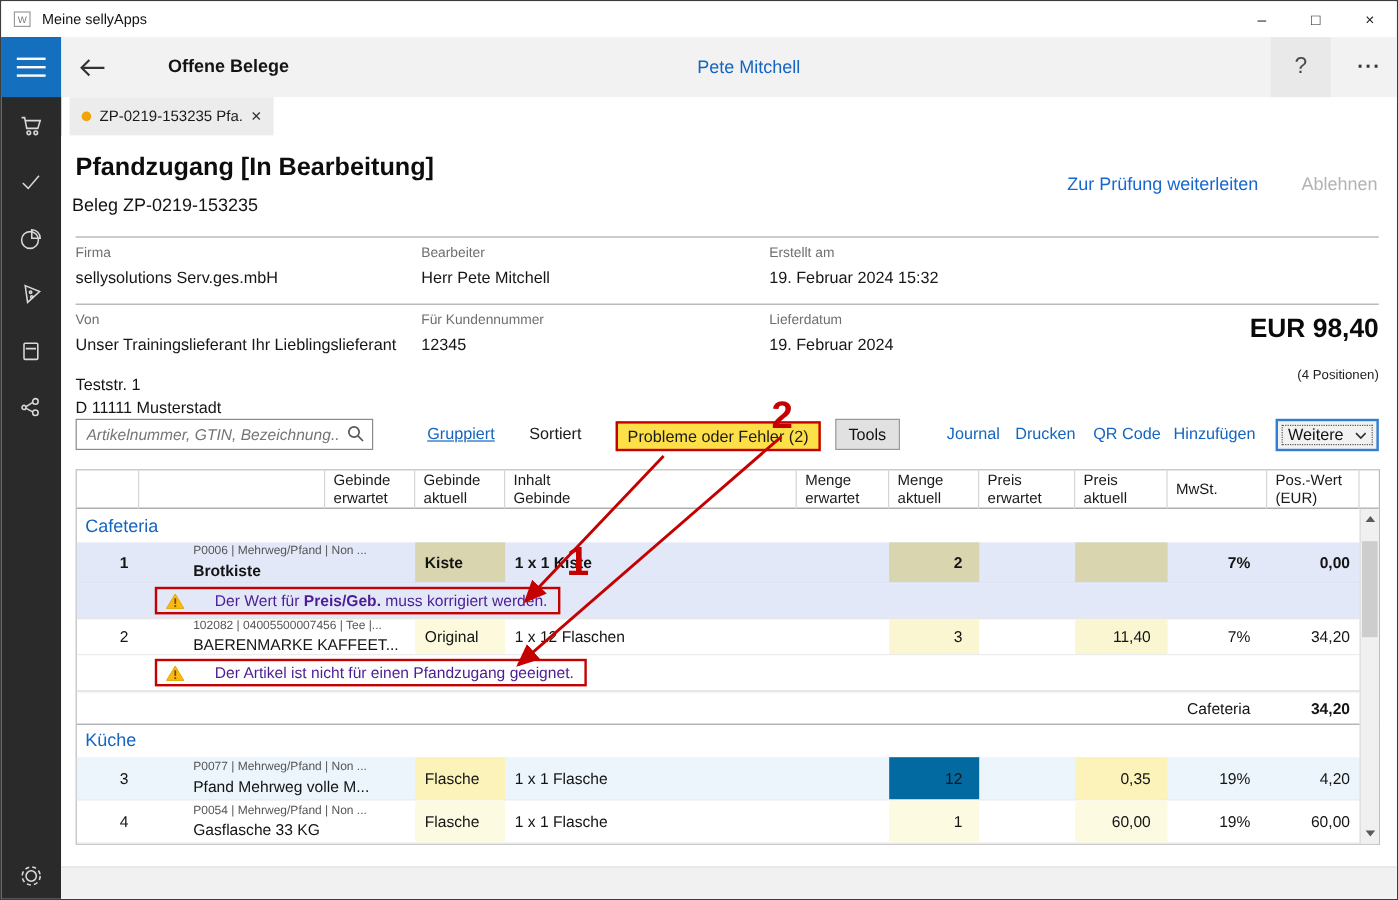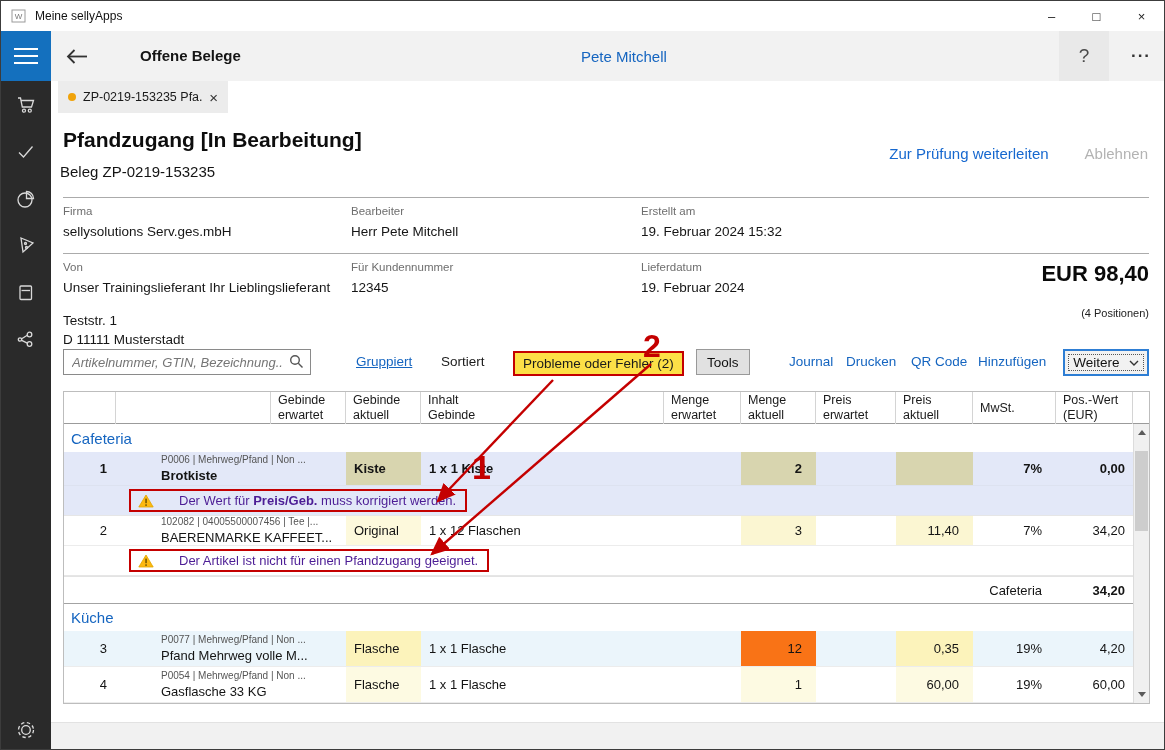--- a/index.html
+++ b/index.html
@@ -411,21 +411,21 @@
             <div class="rowgrid item-row row3 alt">
               <div class="cell c-num">3</div>
               <div class="cell c-article">
                 <span class="c-meta">P0077 | Mehrweg/Pfand | Non ...</span>
                 <span class="c-name">Pfand Mehrweg volle M...</span>
               </div>
               <div class="cell"></div>
               <div class="cell c-left bg-yellow" style="background:#fcf3bb">Flasche</div>
               <div class="cell c-left">1 x 1 Flasche</div>
               <div class="cell"></div>
-              <div class="cell c-right" style="background:#f97316">12</div>
+              <div class="cell c-right" style="background:#0369a1">12</div>
               <div class="cell"></div>
               <div class="cell c-right" style="background:#fcf3bb">0,35</div>
               <div class="cell c-right">19%</div>
               <div class="cell c-pos">4,20</div>
             </div>
 
             <div class="rowgrid item-row row4">
               <div class="cell c-num">4</div>
               <div class="cell c-article">
                 <span class="c-meta">P0054 | Mehrweg/Pfand | Non ...</span>

